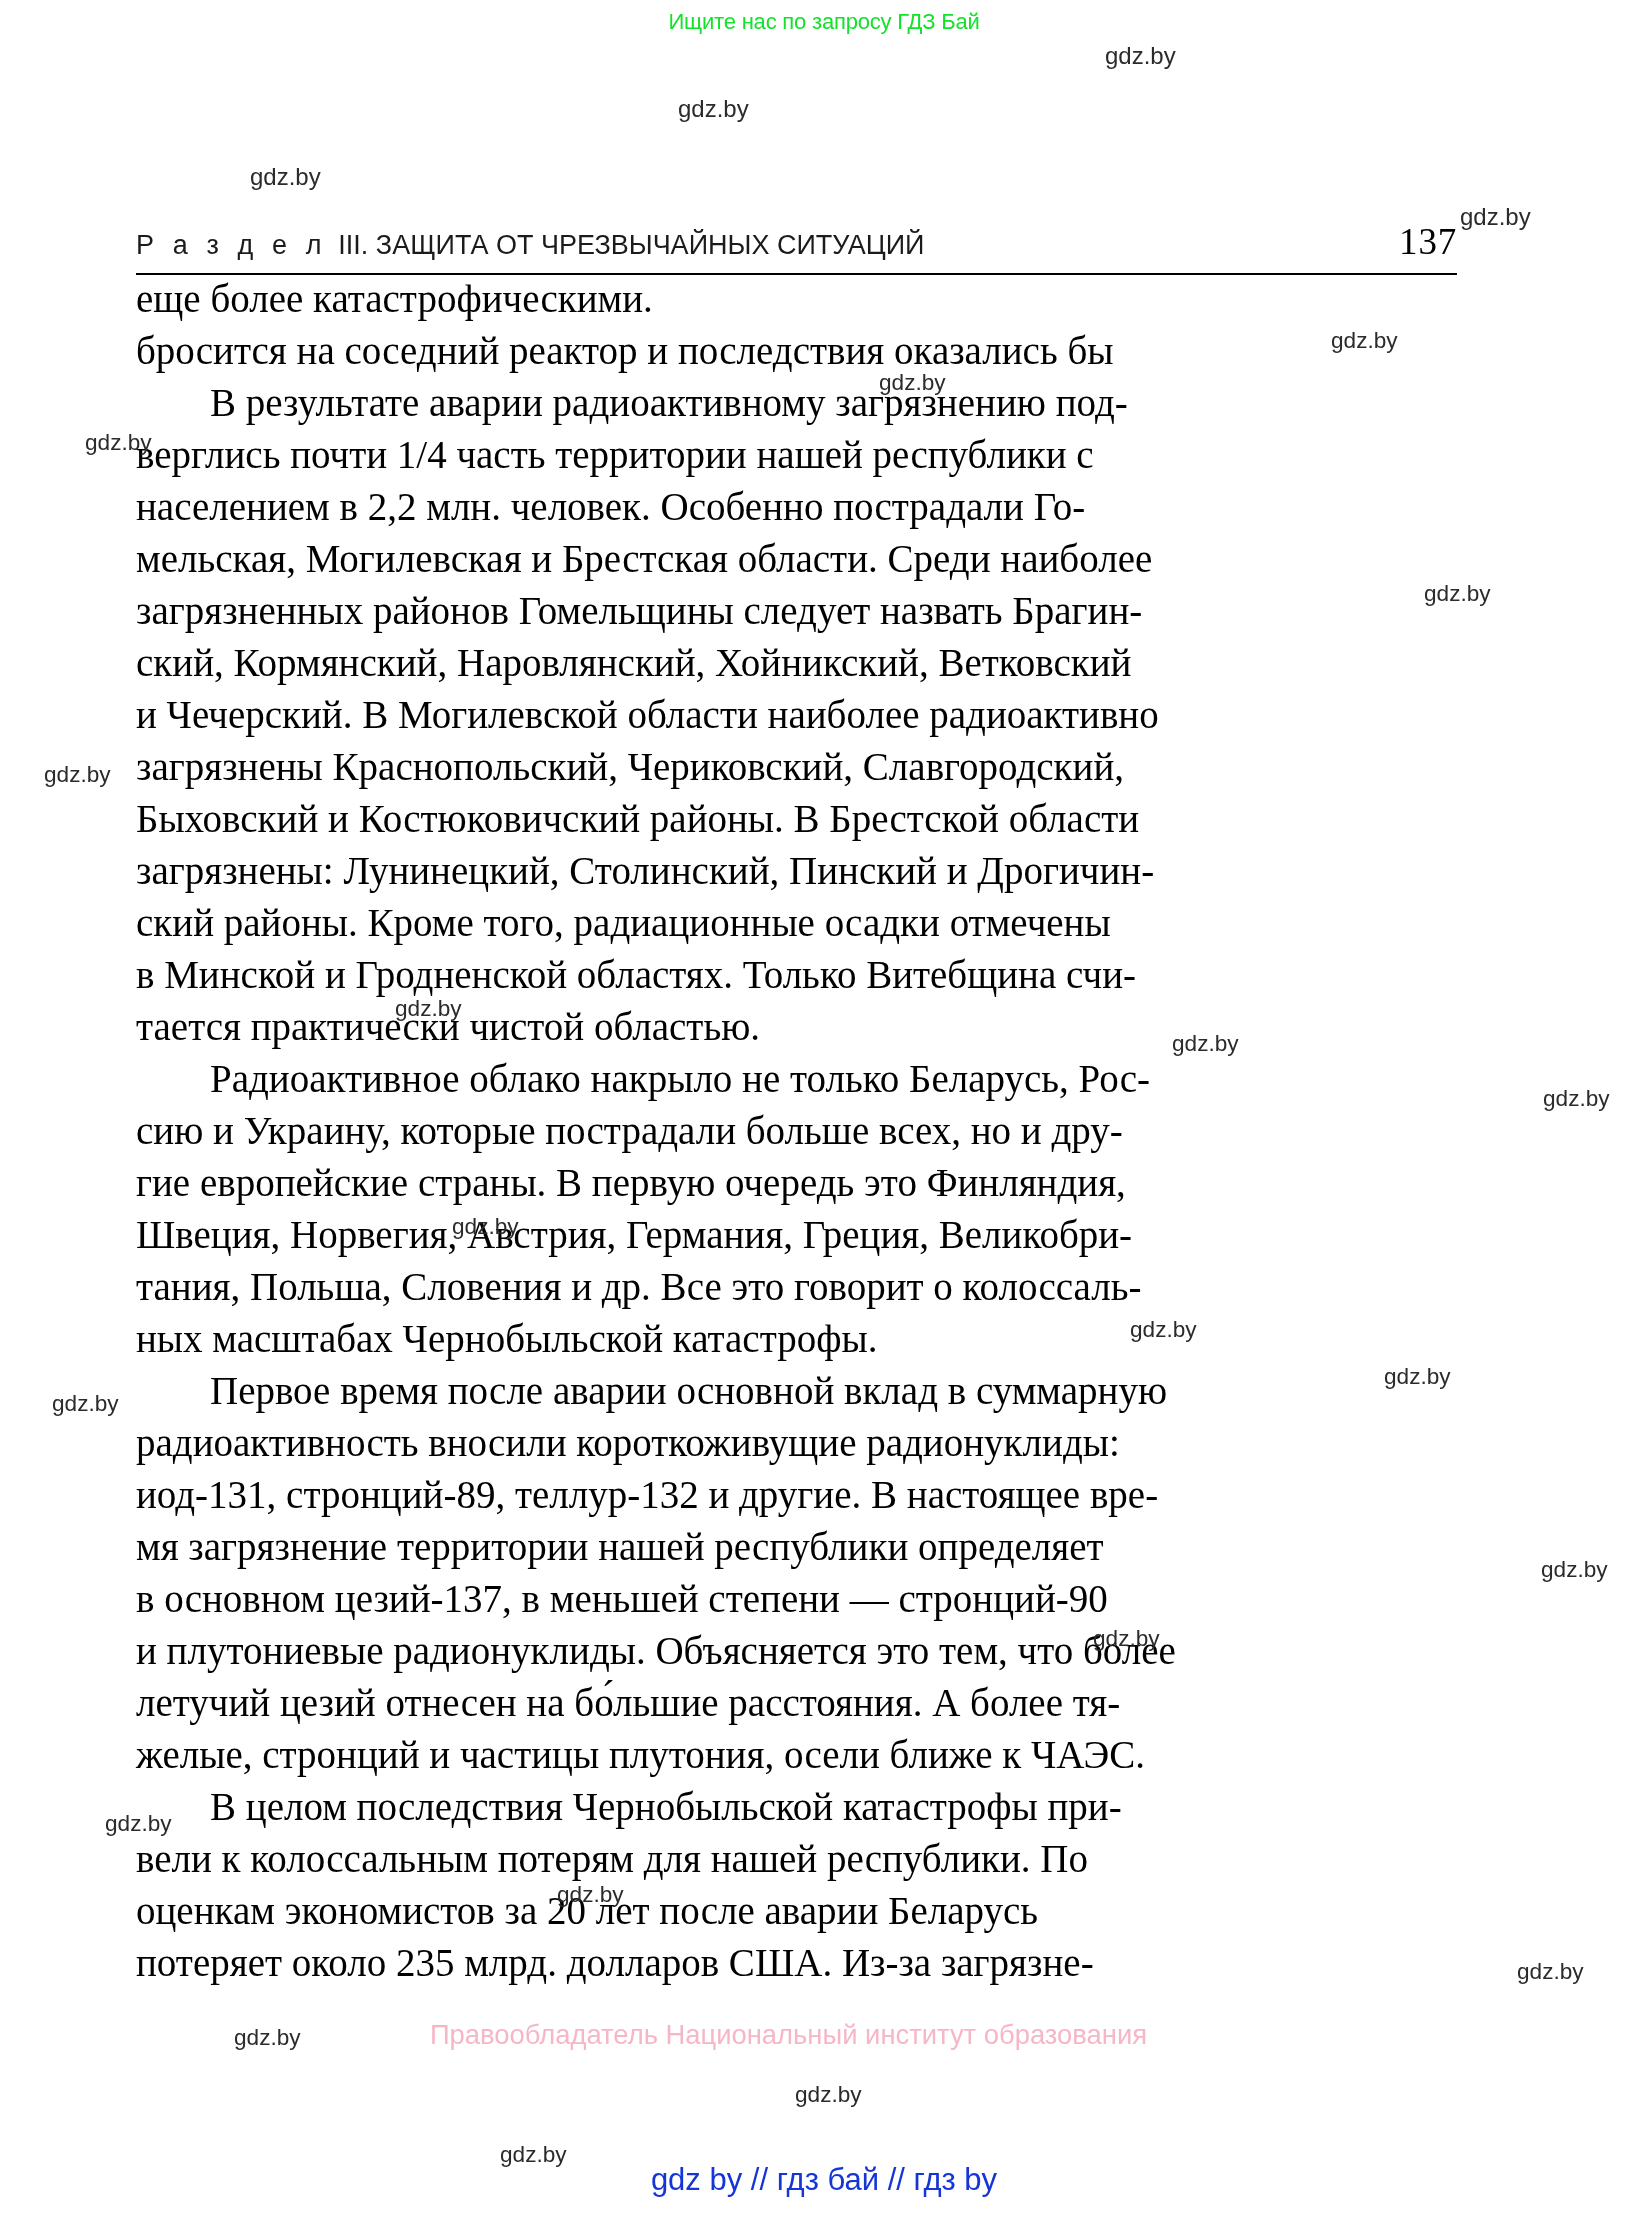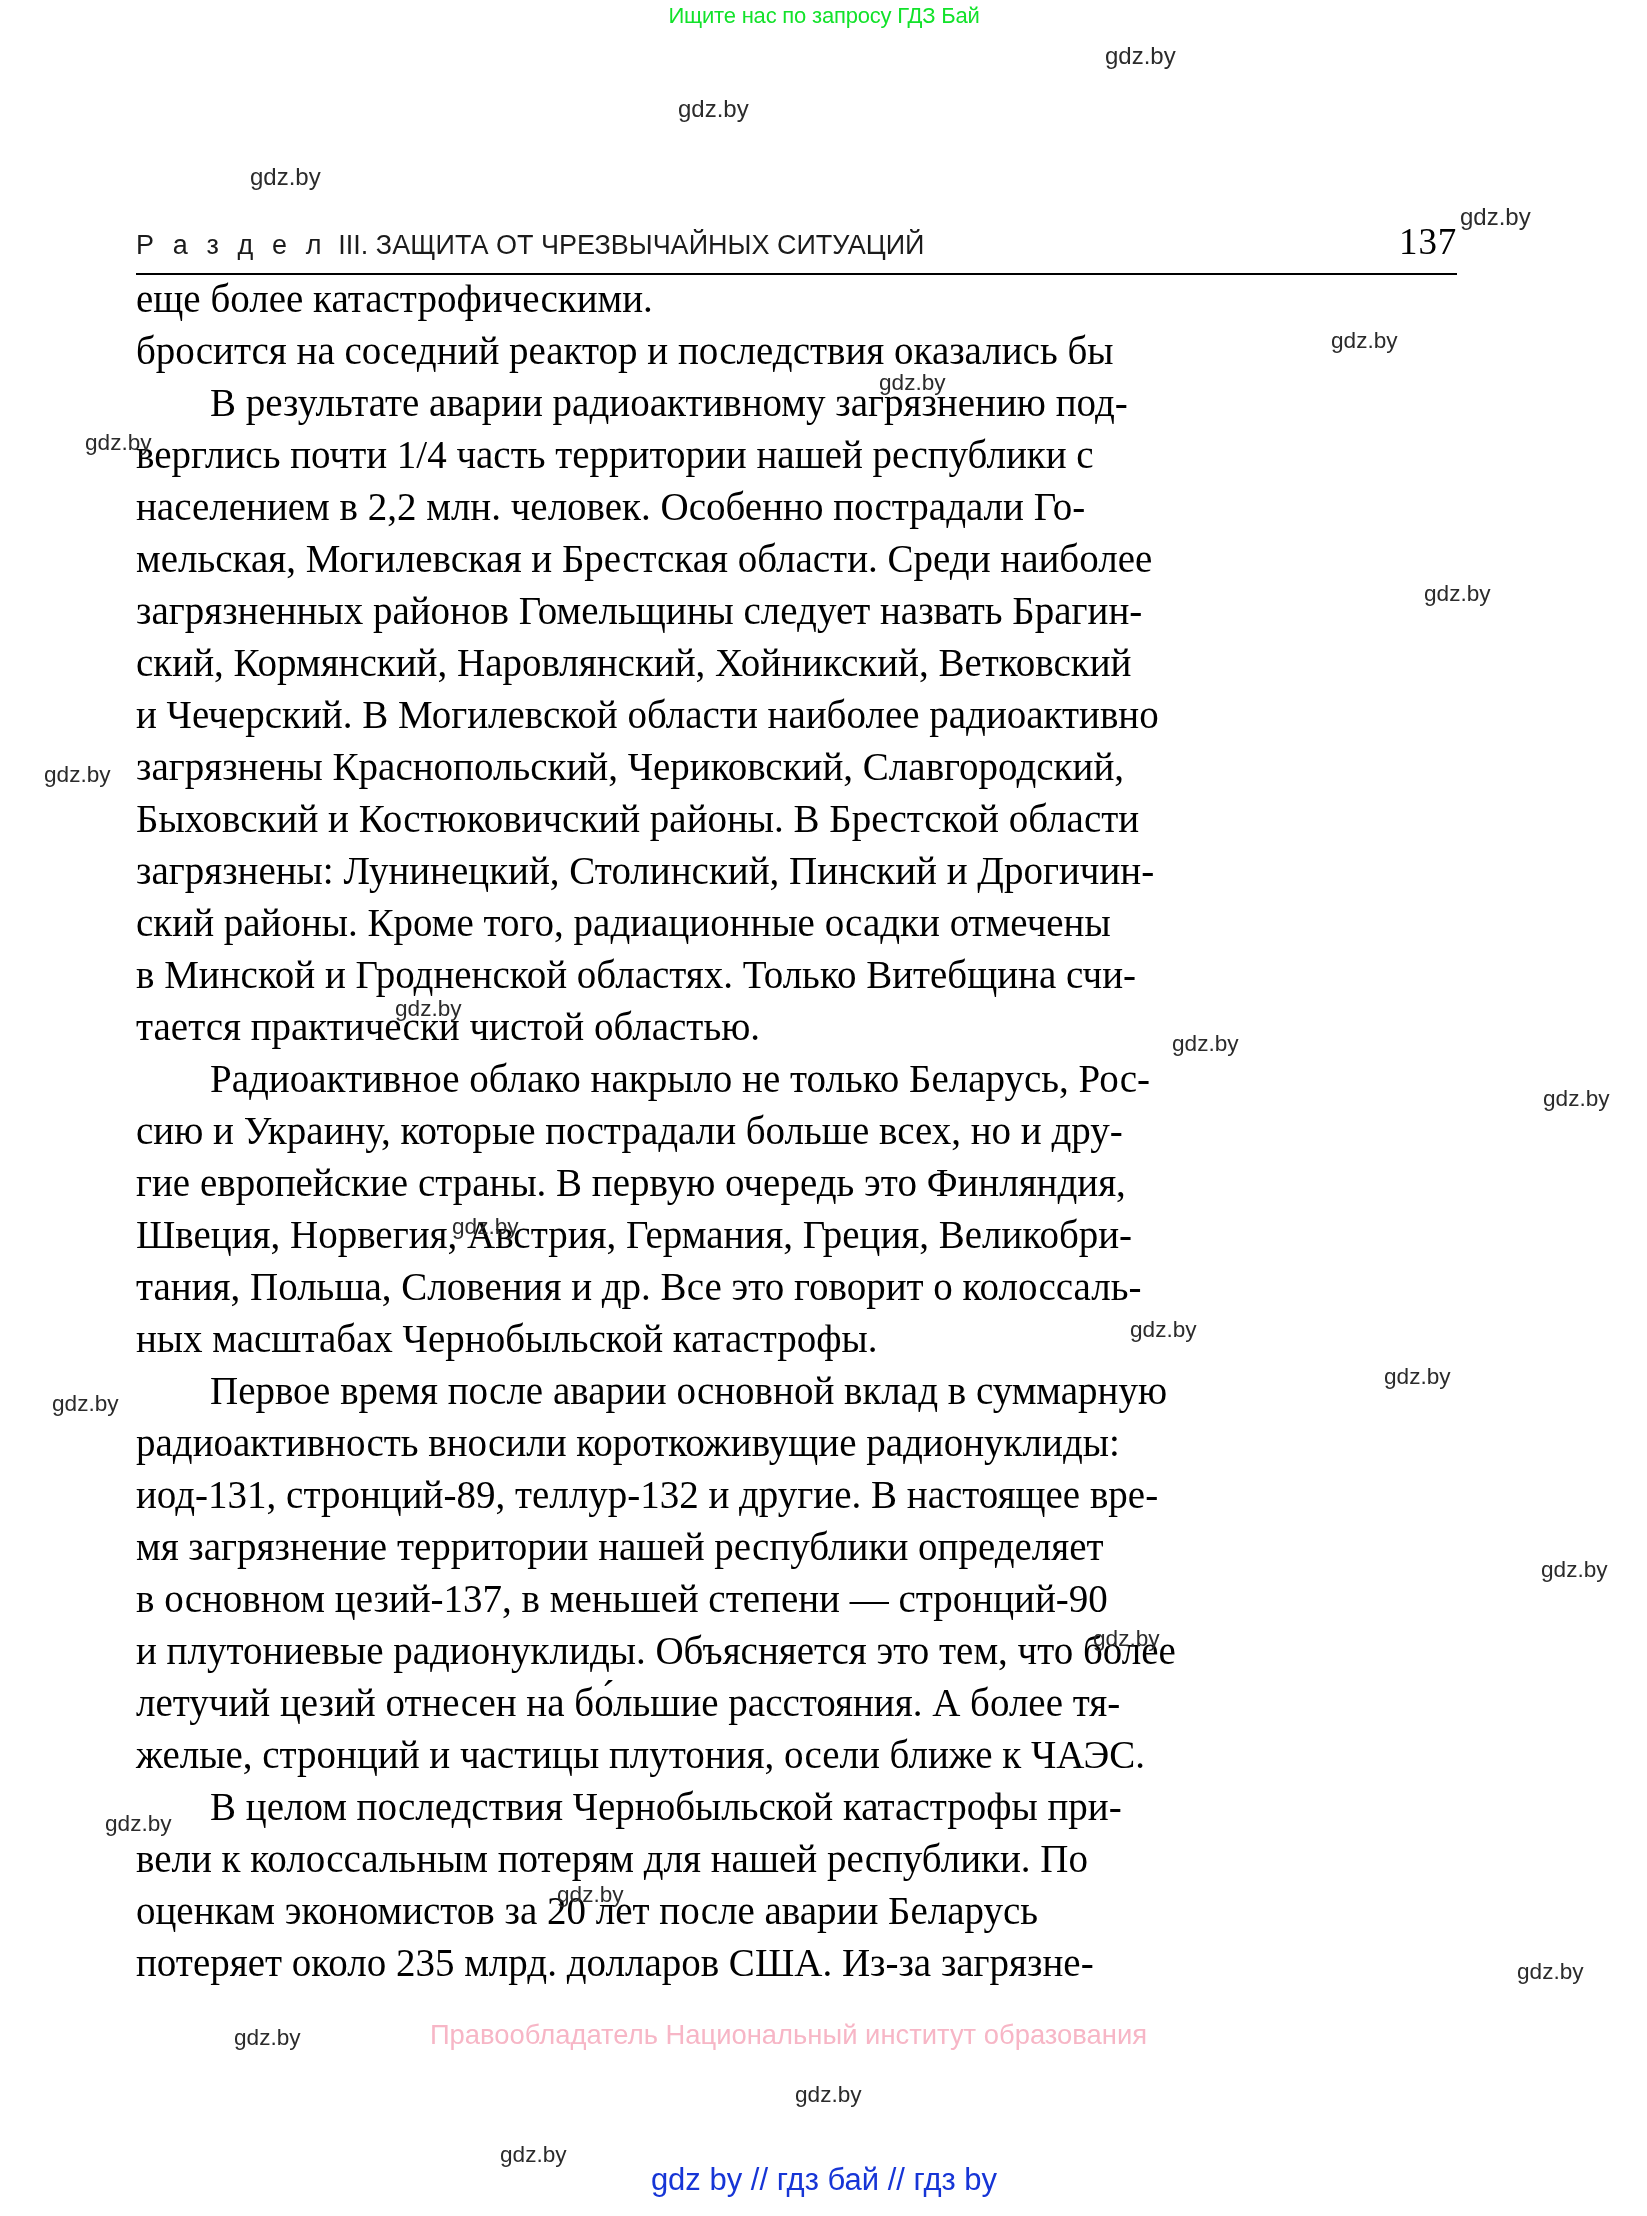--- a/index.html
+++ b/index.html
@@ -13,21 +13,21 @@
     width: 1648px;
     height: 2216px;
     background: #ffffff;
     overflow: hidden;
     font-family: "Liberation Serif", "DejaVu Serif", serif;
   }
 
   
   .promo-line {
     position: absolute;
-    top: 3px;
+    top: 9px;
     left: 0;
     width: 1648px;
     text-align: center;
     font-family: "Liberation Sans", sans-serif;
     font-size: 22px;
     color: #12e22a;
     letter-spacing: -0.2px;
     white-space: nowrap;
   }
 

